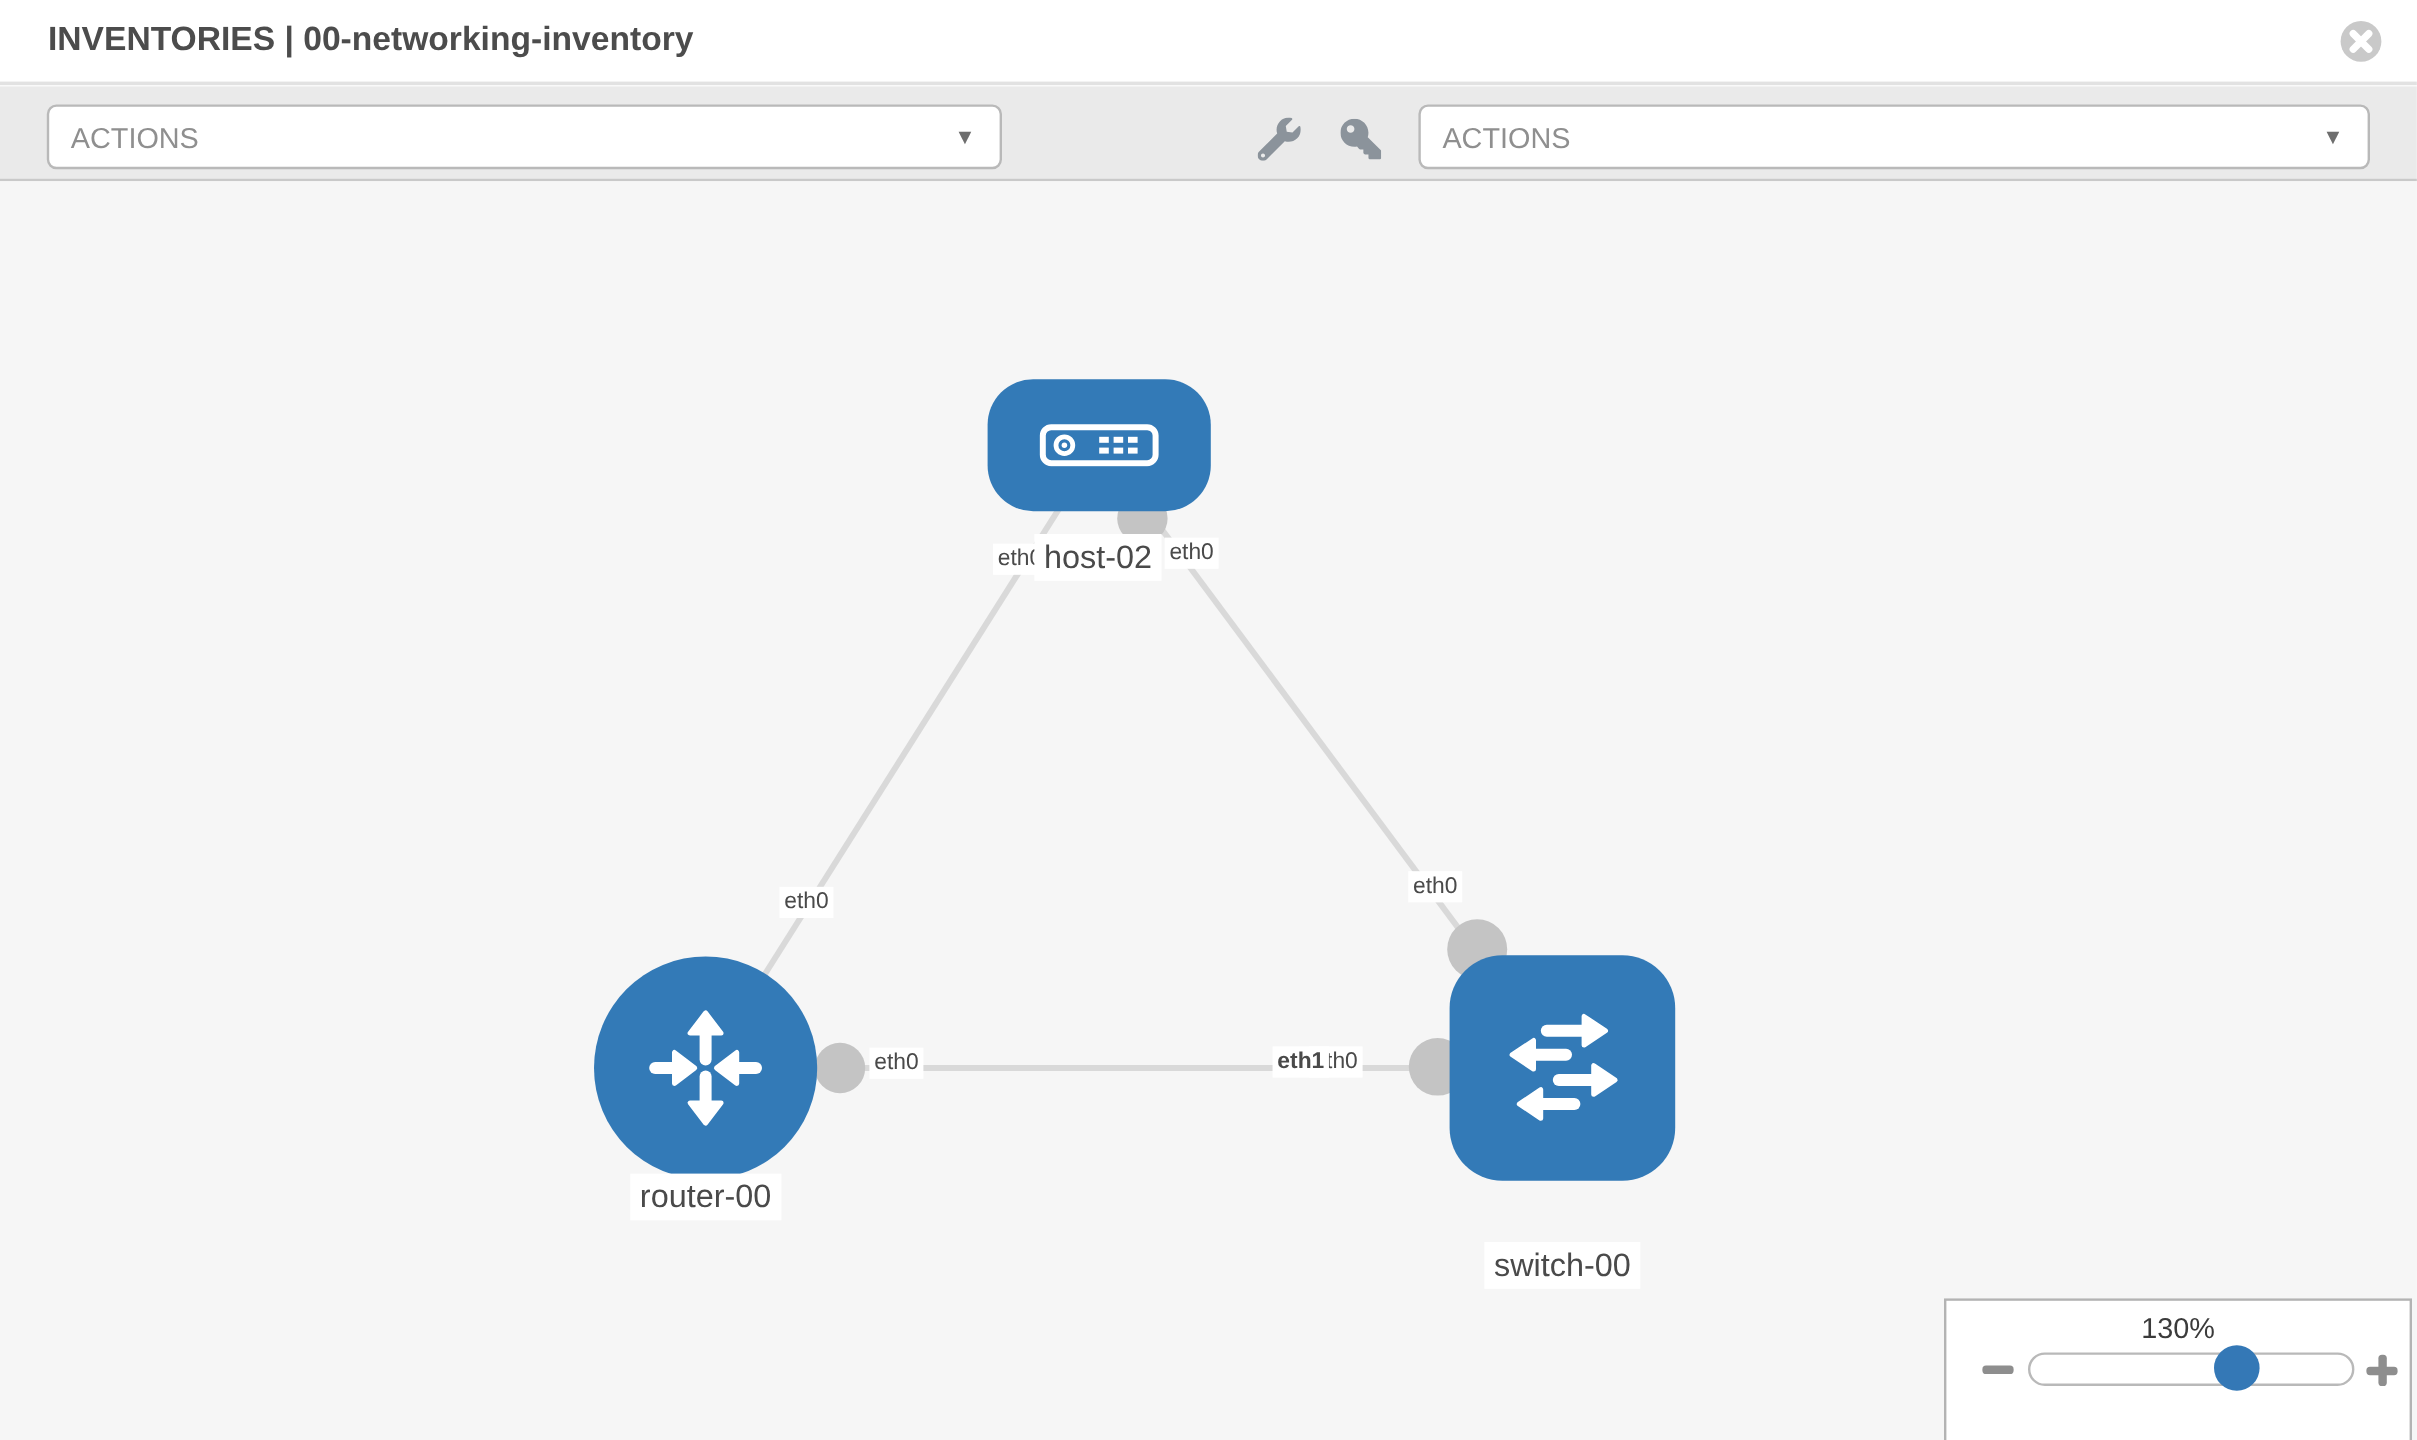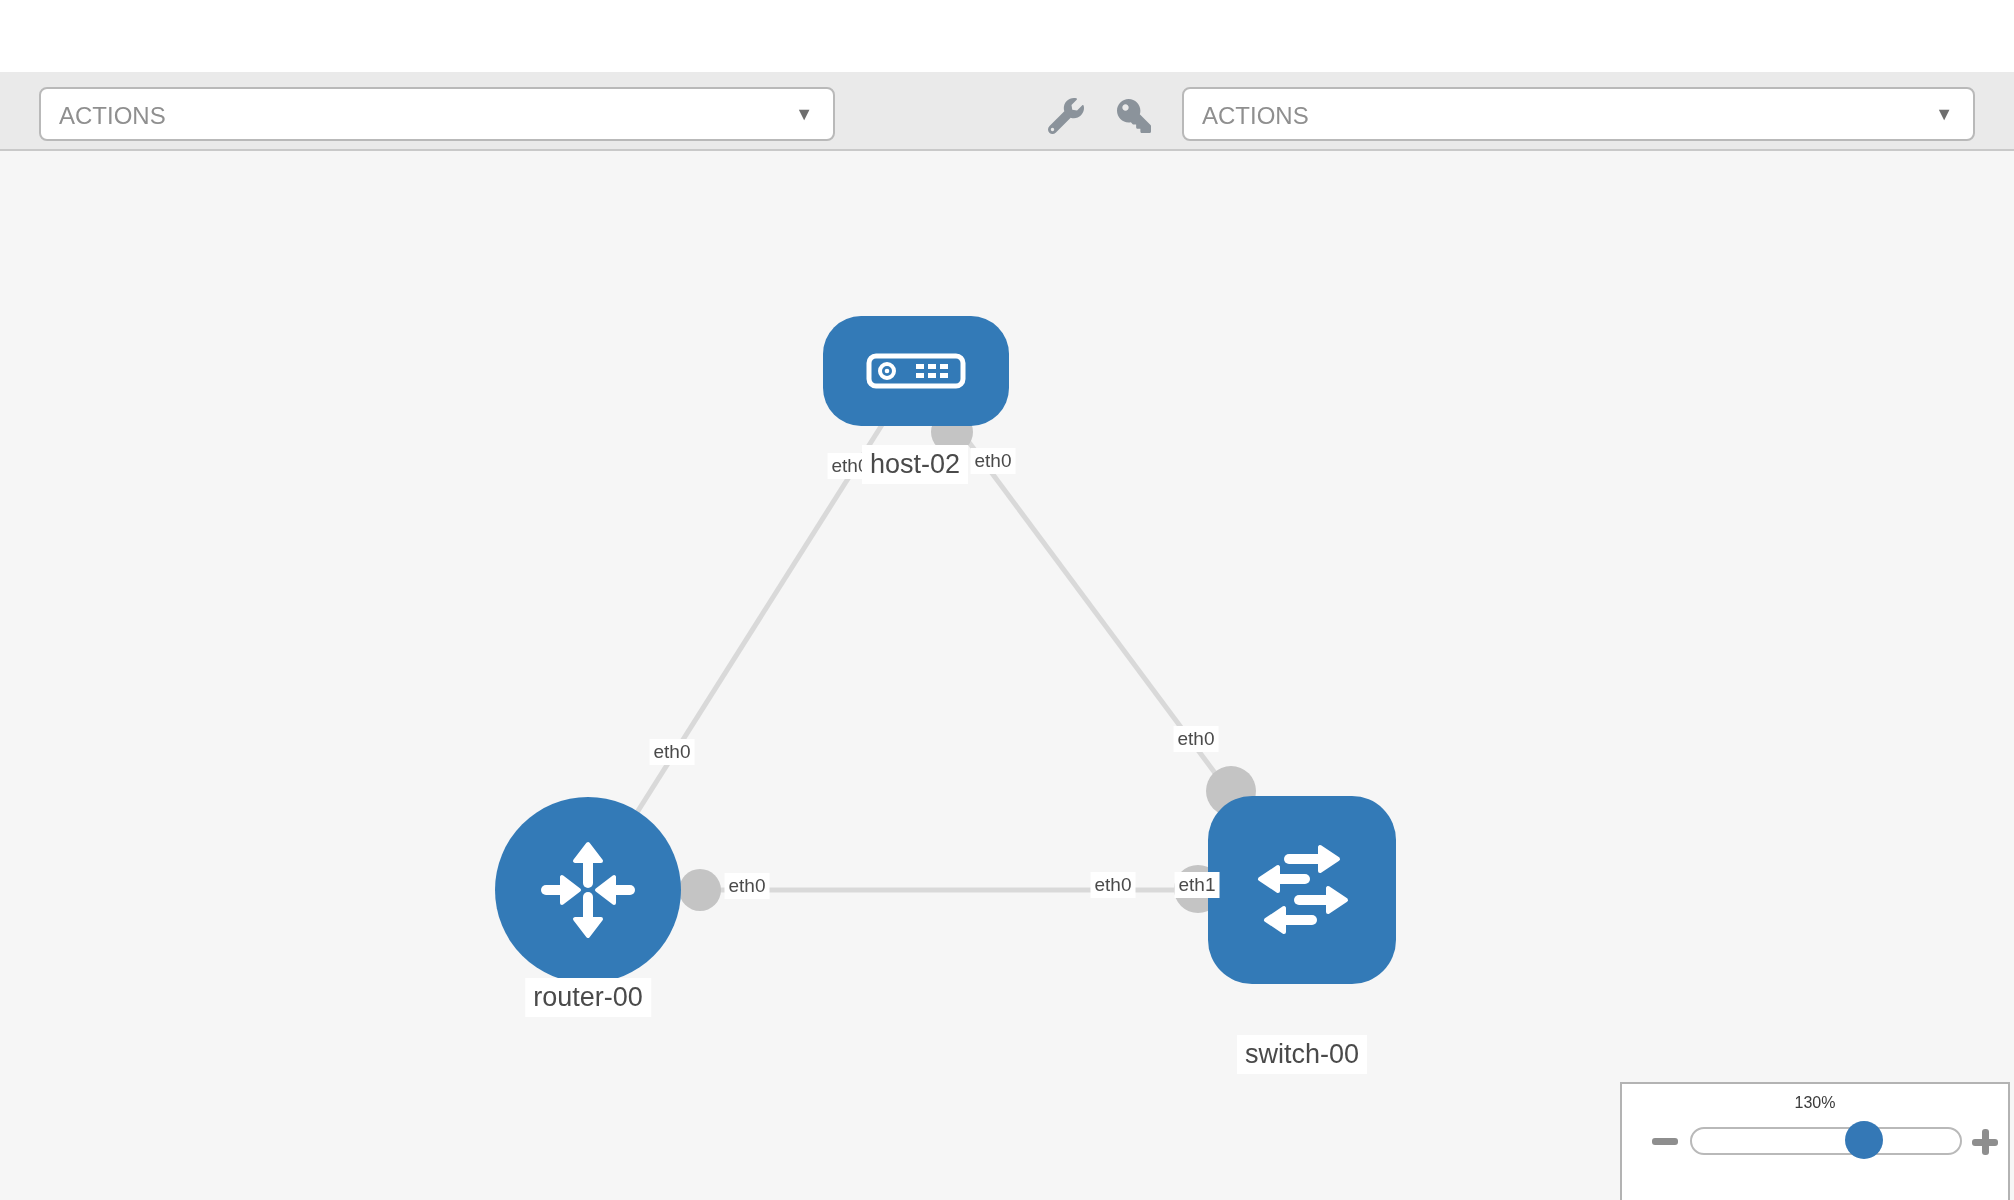--- a/index.html
+++ b/index.html
@@ -75,21 +75,21 @@
   .iface-label { font-size:19px; padding:2px 4px; z-index:4; }
   .iface-front { z-index:6; }
 
   
   .zoom-panel {
     position:absolute; left:1620px; top:931px; width:390px; height:140px;
     background:#ffffff; border:2px solid #b3b3b3;
   }
   .zoom-pct {
     position:absolute; left:0; top:10px; width:100%; text-align:center;
-    font-size:16px; color:#3b3b3b;
+    font-size:24px; color:#3b3b3b;
   }
   .zoom-minus {
     position:absolute; left:30px; top:54px; width:26px; height:7px;
     background:#8e8e8e; border-radius:3px; border:none; padding:0; cursor:pointer;
   }
   .zoom-track {
     position:absolute; left:68px; top:43px; width:272px; height:28px;
     background:#ffffff; border:2px solid #b9b9b9; border-radius:14px; cursor:pointer;
   }
   .zoom-thumb {
@@ -107,20 +107,30 @@
   .zoom-plus::after {
     content:""; position:absolute; left:10px; top:0; width:7px; height:26px;
     background:#8e8e8e; border-radius:3px;
   }
 </style>
 </head>
 <body>
 
 <div class="app">
 
+  <div class="header">
+    <h1 class="page-title">INVENTORIES | 00-networking-inventory</h1>
+    <button class="close-btn" title="">
+      <svg width="37" height="37" viewBox="0 0 37 37">
+        <circle cx="18.5" cy="18.5" r="17" fill="#c9c9c9"></circle>
+        <line x1="12" y1="12" x2="25" y2="25" stroke="#ffffff" stroke-width="6" stroke-linecap="round"></line>
+        <line x1="25" y1="12" x2="12" y2="25" stroke="#ffffff" stroke-width="6" stroke-linecap="round"></line>
+      </svg>
+    </button>
+  </div>
 
   <div class="toolbar">
     <div class="select-box actions-box">
       <span class="select-label">ACTIONS</span>
       <span class="caret">▼</span>
     </div>
 
     <button class="tool-icon wrench-btn">
       <svg width="36" height="36" viewBox="0 0 512 512">
         <path fill="#8b939b" d="M507.73 109.1c-2.24-9.03-13.54-12.09-20.12-5.51l-74.36 74.36-67.88-11.31-11.31-67.88 74.36-74.36c6.62-6.62 3.43-17.9-5.66-20.16-47.38-11.74-99.55.91-136.58 37.93-39.64 39.64-50.55 97.1-34.05 147.2L18.74 402.76c-24.99 24.99-24.99 65.51 0 90.5 24.99 24.99 65.51 24.99 90.5 0l213.21-213.21c50.12 16.71 107.47 5.68 147.37-34.22 37.07-37.07 49.7-89.32 37.91-136.73zM64 472c-13.25 0-24-10.75-24-24 0-13.26 10.75-24 24-24s24 10.74 24 24c0 13.25-10.75 24-24 24z"></path>
@@ -200,21 +210,21 @@
     <div class="graph-label node-label" style="left:915px;  top:294px;">host-02</div>
     <div class="graph-label node-label" style="left:588px;  top:827px;">router-00</div>
     <div class="graph-label node-label" style="left:1302px; top:884px;">switch-00</div>
 
     <div class="graph-label iface-label" style="left:850px;  top:302px;">eth0</div>
     <div class="graph-label iface-label" style="left:993px;  top:297px;">eth0</div>
     <div class="graph-label iface-label" style="left:672px;  top:588px;">eth0</div>
     <div class="graph-label iface-label" style="left:1196px; top:575px;">eth0</div>
     <div class="graph-label iface-label" style="left:747px;  top:722px;">eth0</div>
     <div class="graph-label iface-label" style="left:1113px; top:721px;">eth0</div>
-    <div class="graph-label iface-label iface-front" style="left:1197px; top:721px;">eth1</div>
+    <div class="graph-label iface-label iface-front" style="left:1084px; top:721px;font-weight:bold;">eth1</div>
 
     <div class="zoom-panel">
       <div class="zoom-pct">130%</div>
       <button class="zoom-minus"></button>
       <div class="zoom-track">
         <div class="zoom-thumb"></div>
       </div>
       <button class="zoom-plus"></button>
     </div>
 

